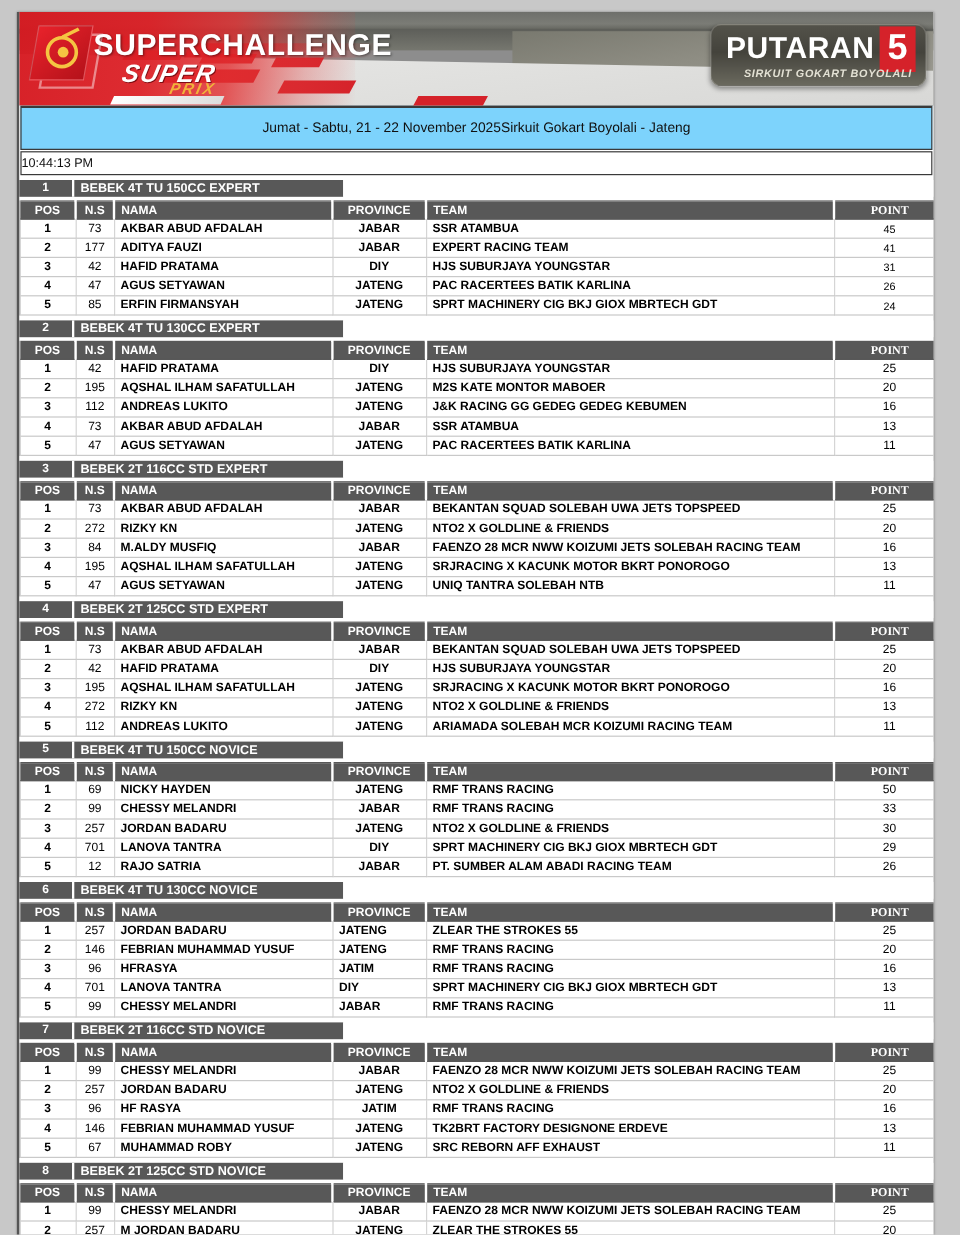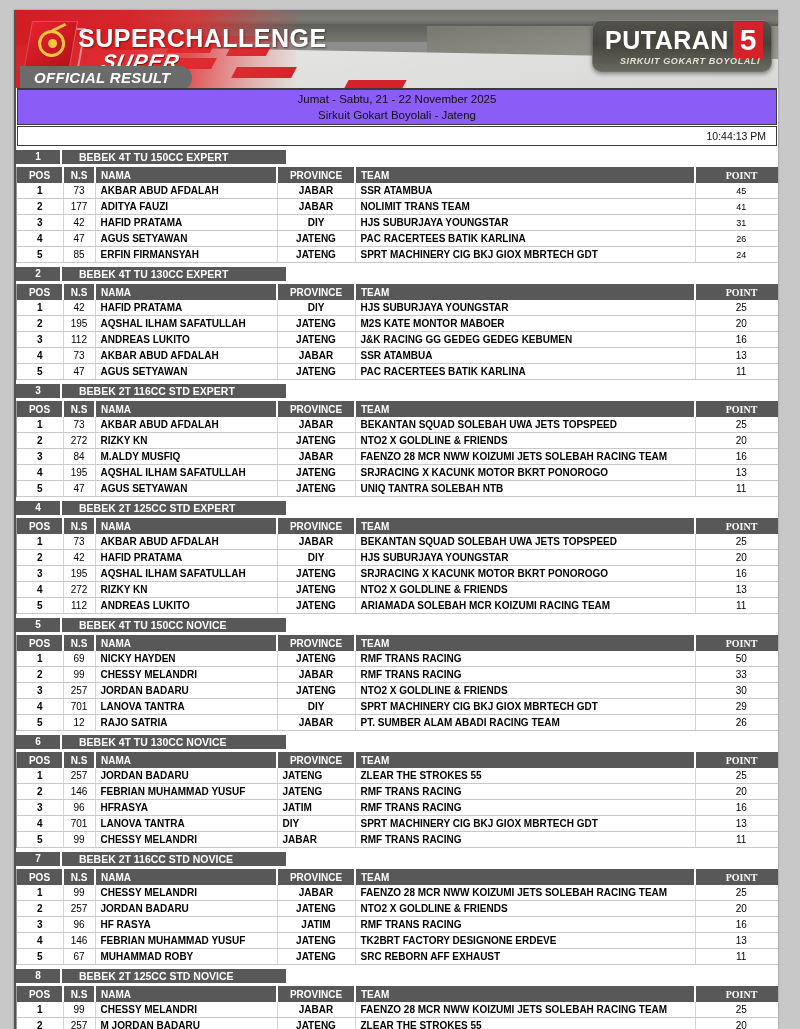--- a/index.html
+++ b/index.html
@@ -167,30 +167,30 @@
     font-size: 9px; font-weight: bold; font-style: italic;
     color: #e3e1d4; letter-spacing: .6px; padding-left: 16px;
   }
 
   
   .meta-box {
     margin: 0 1px 0 1px;
     border: 1px solid #3a3a3a;
     border-top: 2px solid #3a3a3a;
     height: 37px;
-    display:flex; flex-direction:column; justify-content:center;
+    display:flex; flex-direction:row; justify-content:center;
     align-items:center;
-    background:#8b5cf6;
+    background:#7dd3fc;
   }
   .meta-line { font-size: 11.5px; color:#111; line-height: 16px; }
   .time-box {
     margin: 1px 1px 0 1px;
     border: 1px solid #3a3a3a;
     height: 20px;
-    display:flex; align-items:center; justify-content:flex-end;
+    display:flex; align-items:center; 
     padding-right: 10px;
     background:#fff;
   }
   .time-text { font-size: 10.5px; color:#111; }
 
   
   .section { margin-top: 4px; }
   .sec-title-row {
     display:flex; width: 100%;
   }
@@ -199,21 +199,21 @@
     background:#585858; color:#ffffff;
     font-size: 10px; font-weight: bold;
     text-align:center; line-height: 14px; height: 14px;
     border-right: 2px solid #ffffff;
   }
   .sec-name {
     flex: 0 0 224px;
     background:#585858; color:#ffffff;
     font-size: 10.5px; font-weight: bold;
     line-height: 14px; height: 14px;
-    padding-left: 17px;
+    padding-left: 5px;
     white-space: nowrap; overflow: hidden;
   }
   .sec-rest { flex:1 1 auto; background:#ffffff; height:14px; }
 
   table.results {
     width: 100%;
     border-collapse: collapse;
     table-layout: fixed;
     margin-top: 3px;
   }
@@ -287,21 +287,20 @@
 
       <div class="title-superchallenge">SUPERCHALLENGE</div>
 
       <div class="title-superprix">
         <div class="sp-bar"></div>
         
         <span class="sp-super">SUPER</span>
         <span class="sp-prix">PRIX</span>
       </div>
 
-      <div class="official-result">OFFICIAL RESULT</div>
 
       <div class="putaran-badge">
         <span class="putaran-word">PUTARAN</span>
         <span class="putaran-num">5</span>
         <span class="putaran-sub">SIRKUIT GOKART BOYOLALI</span>
       </div>
     </div>
 
     <div class="meta-box">
       <div class="meta-line">Jumat - Sabtu, 21 - 22 November 2025</div>
@@ -345,21 +344,21 @@
                   <td class="c-nama">AKBAR ABUD AFDALAH</td>
                   <td class="c-prov">JABAR</td>
                   <td class="c-team">SSR ATAMBUA</td>
                   <td class="c-point small">45</td>
                 </tr>
                 <tr>
                   <td class="c-pos">2</td>
                   <td class="c-ns">177</td>
                   <td class="c-nama">ADITYA FAUZI</td>
                   <td class="c-prov">JABAR</td>
-                  <td class="c-team">NOLIMIT TRANS TEAM</td>
+                  <td class="c-team">EXPERT RACING TEAM</td>
                   <td class="c-point small">41</td>
                 </tr>
                 <tr>
                   <td class="c-pos">3</td>
                   <td class="c-ns">42</td>
                   <td class="c-nama">HAFID PRATAMA</td>
                   <td class="c-prov">DIY</td>
                   <td class="c-team">HJS SUBURJAYA YOUNGSTAR</td>
                   <td class="c-point small">31</td>
                 </tr>

